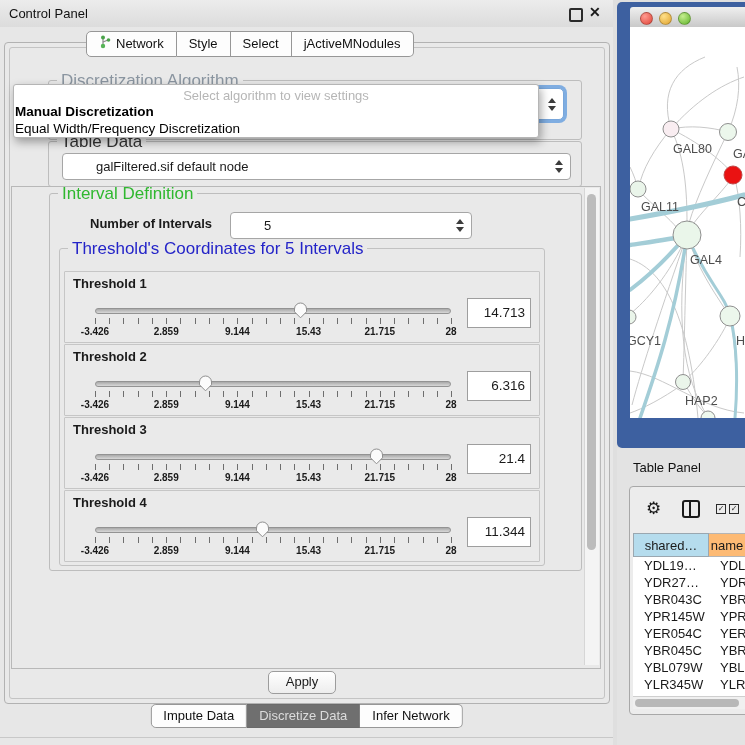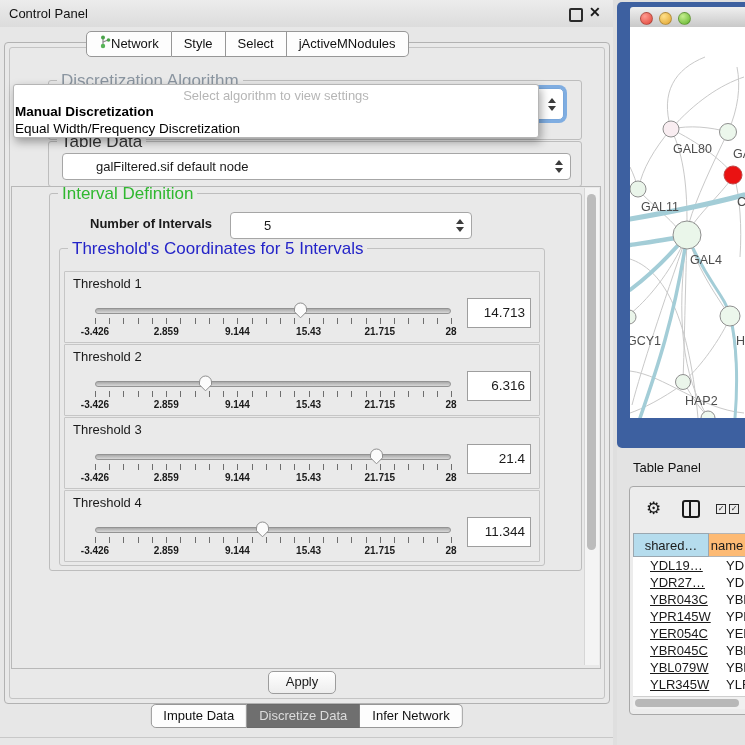--- a/index.html
+++ b/index.html
@@ -12,21 +12,21 @@
   #cp-title{left:9px;top:6px;font-size:13px;color:#111;}
   #cp-float{left:569px;top:8px;width:10px;height:10px;border:2px solid #2a2a2a;border-radius:2px;}
   #cp-close{left:589px;top:4px;font-size:14px;font-weight:bold;color:#1a1a1a;}
   #cp-mainpanel{left:4px;top:42px;width:604px;height:660px;border:1px solid #b2b2b2;border-radius:4px;background:#e9e9e9;}
   #cp-innerpanel{left:9px;top:47px;width:594px;height:650px;border:1px solid #c4c4c4;border-radius:3px;background:#e9e9e9;}
   
   .segbar{display:flex;z-index:30;}
   #top-tabs{left:86px;top:31px;}
   #bottom-tabs{left:50%;transform:translateX(-50%);top:704px;}
   .seg{background:#fdfdfd;border:1px solid #979797;border-left:none;padding:3px 12px 4px 12px;
-       font-size:13px;color:#111;display:flex;align-items:center;cursor:default;white-space:nowrap;}
+       font-size:13px;color:#111;display:flex;align-items:center;gap:5px;cursor:default;white-space:nowrap;}
   .seg:first-child{border-left:1px solid #979797;border-radius:5px 0 0 5px;}
   .seg:last-child{border-radius:0 5px 5px 0;}
   .seg.sel{background:#6f6f6f;color:#dcdcdc;border-color:#6a6a6a;}
   
   .grp{border:1px solid #bdbdbd;border-radius:3px;}
   .grp-title{position:absolute;top:-8px;left:8px;background:#e9e9e9;padding:0 4px;font-size:17px;line-height:15px;white-space:nowrap;}
   
   .combo{background:#fff;border:1px solid #a6a6a6;border-radius:4px;font-size:13px;display:flex;align-items:center;}
   .combo .val{padding-left:9px;flex:1;overflow:hidden;white-space:nowrap;margin-left:24px;}
   .spin{width:9px;margin-right:7px;display:flex;flex-direction:column;align-items:center;gap:3px;}
@@ -39,21 +39,21 @@
   .pop-item{font-size:13.5px;padding:1px 2px 0 1px;line-height:16px;color:#000;white-space:nowrap;}
   .pop-item.bold{font-weight:bold;}
   #combo-focused{left:60px;top:88px;width:502px;height:30px;background:#fff;border:1px solid #78a6da;border-radius:5px;
                  box-shadow:0 0 0 3px rgba(100,158,223,.8);z-index:5;display:flex;justify-content:flex-end;align-items:center;}
   
   #viewport{left:11px;top:186px;width:588px;height:481px;border:1px solid #b8b8b8;background:#e9e9e9;overflow:hidden;}
   #vp-scrollbar{position:absolute;right:1px;top:1px;width:14px;height:477px;background:#f4f4f4;border-left:1px solid #d6d6d6;}
   #vp-thumb{position:absolute;left:2px;top:6px;width:9px;height:356px;background:#bcbcbc;border-radius:5px;}
   
   .thr-box{position:absolute;left:4px;width:474px;height:70px;border:1px solid #c6c6c6;background:#eaeaea;border-radius:1px;}
-  .thr-title{position:absolute;left:8px;top:4px;font-size:13px;font-weight:normal;text-align:right;}
+  .thr-title{position:absolute;left:8px;top:4px;font-size:13px;font-weight:bold;text-align:right;}
   .slider-area{position:absolute;left:30px;top:30px;width:356px;height:36px;}
   .track{position:absolute;left:0;right:0;top:6px;height:4px;border:1px solid #939393;border-radius:3px;
          background:linear-gradient(#a9a9a9,#d8d8d8);}
   .handle{position:absolute;top:0;width:15px;height:17px;}
   .tickrow{position:absolute;left:0;top:16px;width:100%;height:7px;}
   .tick{position:absolute;top:0;width:1px;height:6px;background:#6e6e6e;}
   .lblrow{position:absolute;left:0;top:24px;width:100%;height:11px;}
   .ticklbl{position:absolute;transform:translateX(-50%);font-size:10px;font-weight:bold;color:#1a1a1a;white-space:nowrap;}
   .valbox{position:absolute;right:8px;top:26px;width:57px;height:28px;background:#fff;border:1px solid #9e9e9e;
           font-size:13.5px;line-height:28px;text-align:right;padding-right:5px;}
@@ -80,21 +80,21 @@
   #gear-ico{left:16px;top:5px;font-family:"DejaVu Sans",sans-serif;font-size:17px;color:#1a1a1a;line-height:20px;}
   #col-ico{left:52px;top:7px;width:14px;height:14px;border:2px solid #1a1a1a;border-radius:3px;}
   #col-ico::after{content:"";position:absolute;left:5px;top:0;width:2px;height:14px;background:#1a1a1a;}
   .chk{position:absolute;top:11px;width:8px;height:8px;border:1.5px solid #2a2a2a;font-size:8px;line-height:8px;text-align:center;color:#2a2a2a;}
   #tp-header{left:3px;top:46px;right:0;height:24px;display:flex;}
   .hcell{border:1px solid #9aa7b0;border-left:none;font-size:13px;display:flex;align-items:center;justify-content:center;overflow:hidden;white-space:nowrap;}
   .hcell.c1{border-left:1px solid #9aa7b0;width:74px;flex:none;background:#b5dced;}
   .hcell.c2{flex:1;background:#fdba74;border-color:#b5b5b5;}
   #tp-rows{left:3px;top:70px;right:0;height:139px;overflow:hidden;background:#fff;}
   .trow{display:flex;height:17px;font-size:13px;line-height:17px;white-space:nowrap;}
-  .tcell1{width:71px;flex:none;padding-left:17px;overflow:hidden;text-decoration:underline;}
+  .tcell1{width:71px;flex:none;padding-left:11px;overflow:hidden;}
   .tcell2{flex:1;padding-left:5px;overflow:hidden;}
   #tp-hscroll{left:3px;top:209px;width:112px;height:12px;background:#f0f0f0;border-top:1px solid #cfcfcf;}
   #tp-hthumb{position:absolute;left:2px;top:2px;width:104px;height:8px;background:#b8b8b8;border-radius:4px;}
   .bold-label{position:absolute;font-size:13px;font-weight:bold;white-space:nowrap;}
 </style>
 </head>
 <body>
 
 <div id="cp-window" class="abs">
   <div id="cp-titlebar" class="abs">

